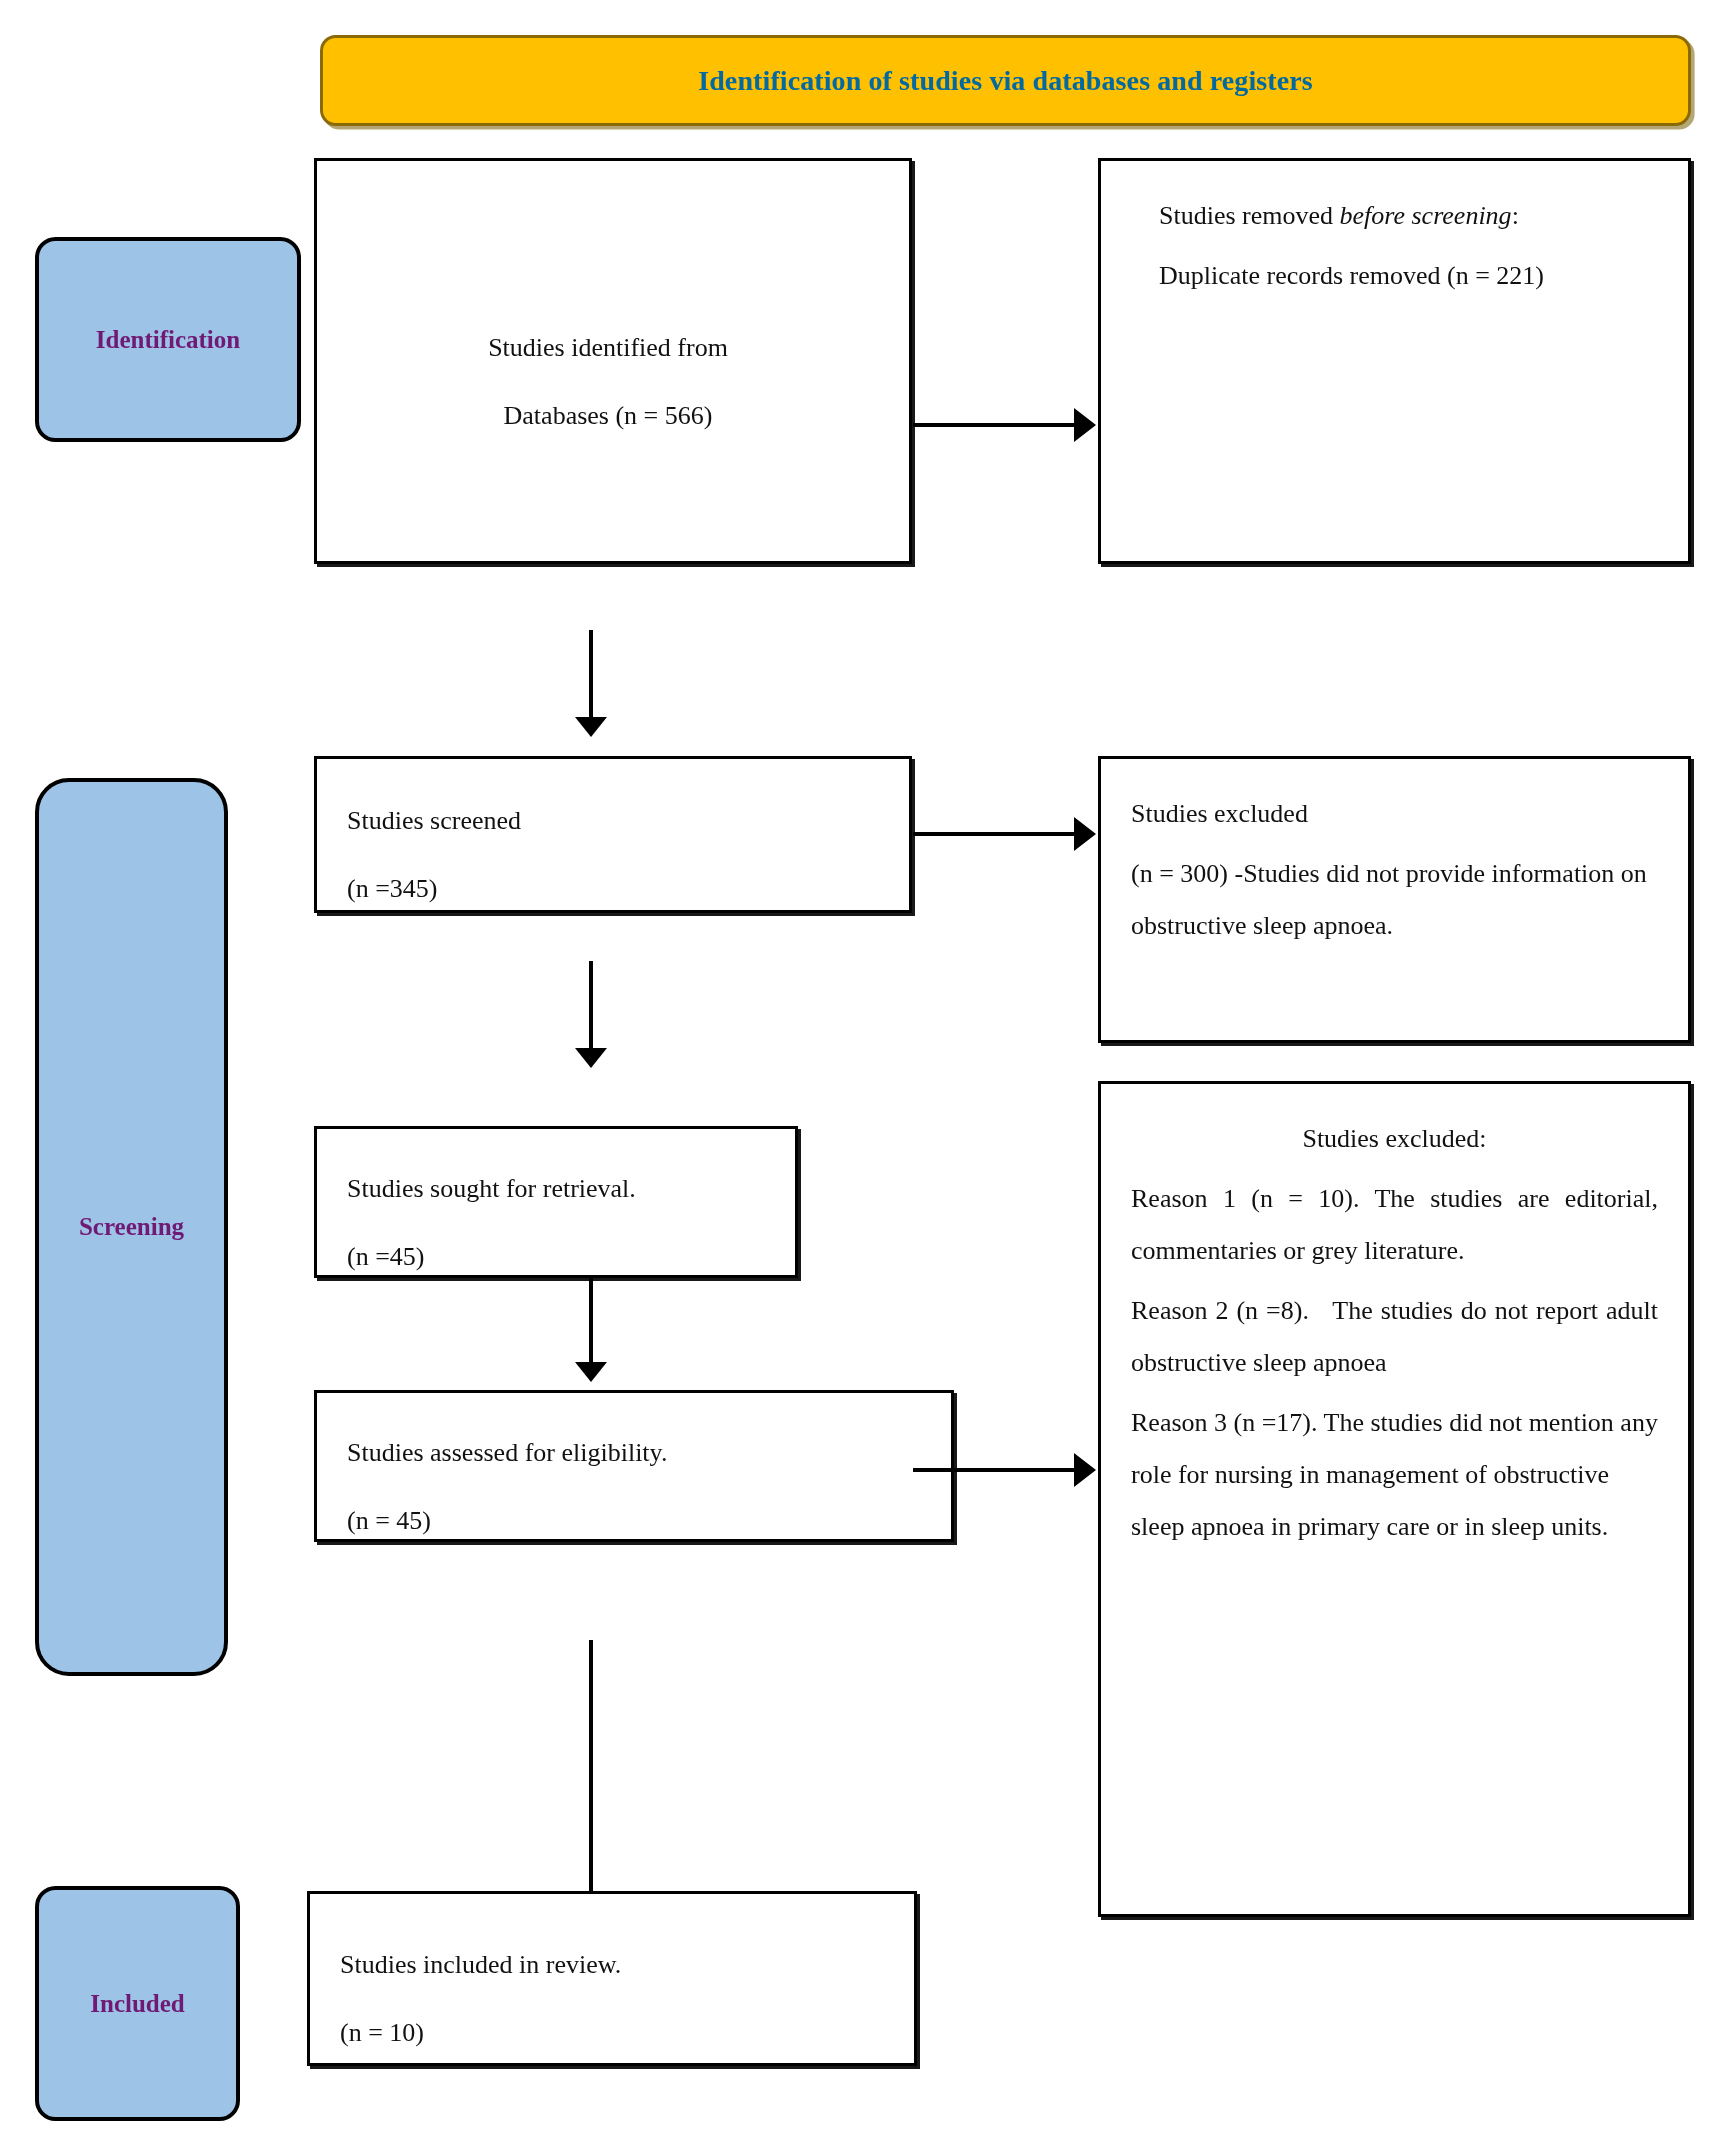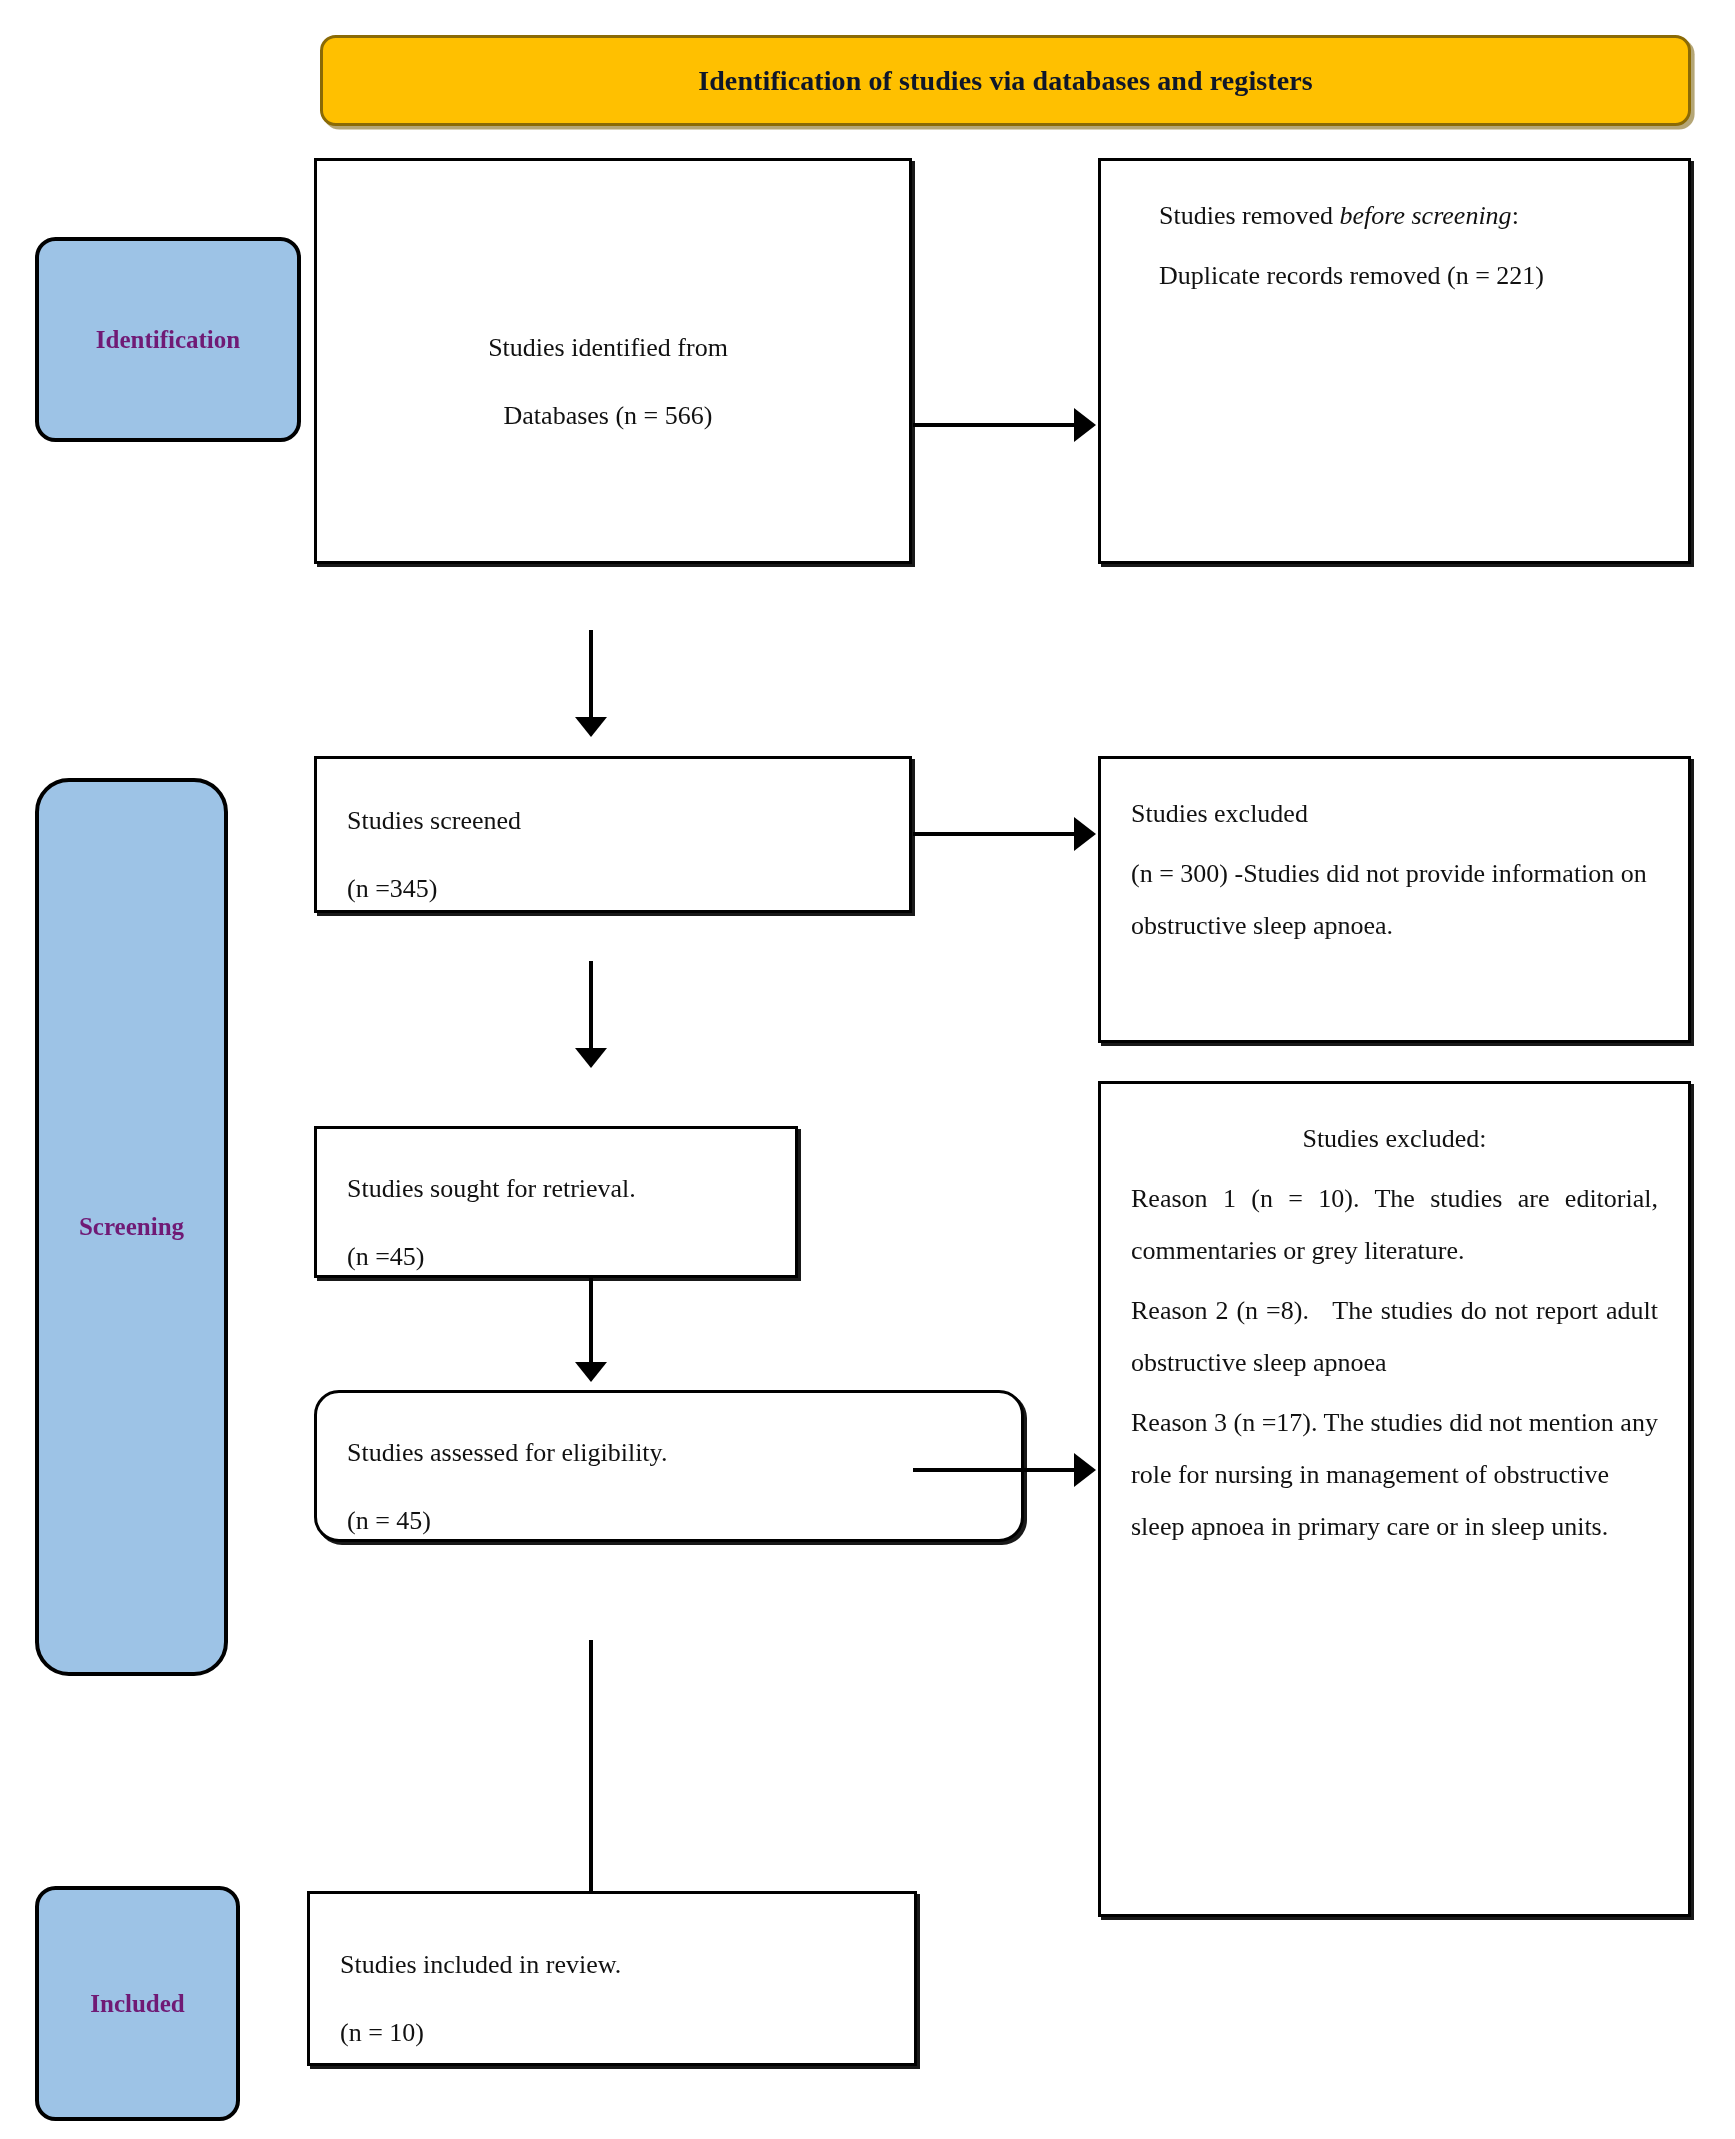--- a/index.html
+++ b/index.html
@@ -30,21 +30,21 @@
     border-radius: 15.7px;
     box-shadow: 3.6px 3.6px 0 rgba(120,92,6,0.55);
     display: flex;
     align-items: center;
     justify-content: center;
     box-sizing: border-box;
   }
   .banner-text {
     font-weight: bold;
     font-size: 28px;
-    color: #0f172a;
+    color: #0369a1;
     letter-spacing: 0.1px;
     text-align: center;
   }
 
   
   .stage {
     position: absolute;
     background: #9DC3E6;
     border: 4.2px solid #000000;
     border-radius: 20.5px;
@@ -197,21 +197,21 @@
     <div class="node-inner just">
       <p style="text-align:center">Studies excluded:</p>
       <p>Reason 1 (n = 10). The studies are editorial, commentaries or grey literature.</p>
       <p>Reason 2 (n =8).&nbsp;&nbsp; The studies do not report adult obstructive sleep apnoea</p>
       <p>Reason 3 (n =17). The studies did not mention any role for nursing in management of obstructive sleep apnoea in primary care or in sleep units.</p>
     </div>
   </div>
 
   <div class="arrow-v" style="left:589px; top:1275px; height:89px;"></div>
 
-  <div class="node" style="left:314px; top:1390px; width:710px; height:152px;border-radius:25px;">
+  <div class="node" style="left:314px; top:1390px; width:640px; height:152px;">
     <div class="node-inner left vcenter">
       <p>Studies assessed for eligibility.</p>
       <p>(n = 45)</p>
     </div>
   </div>
 
   <div class="arrow-h" style="left:913px; top:1468px; width:162px;"></div>
 
   <div class="arrow-v" style="left:589px; top:1640px; height:260px;"></div>
 

